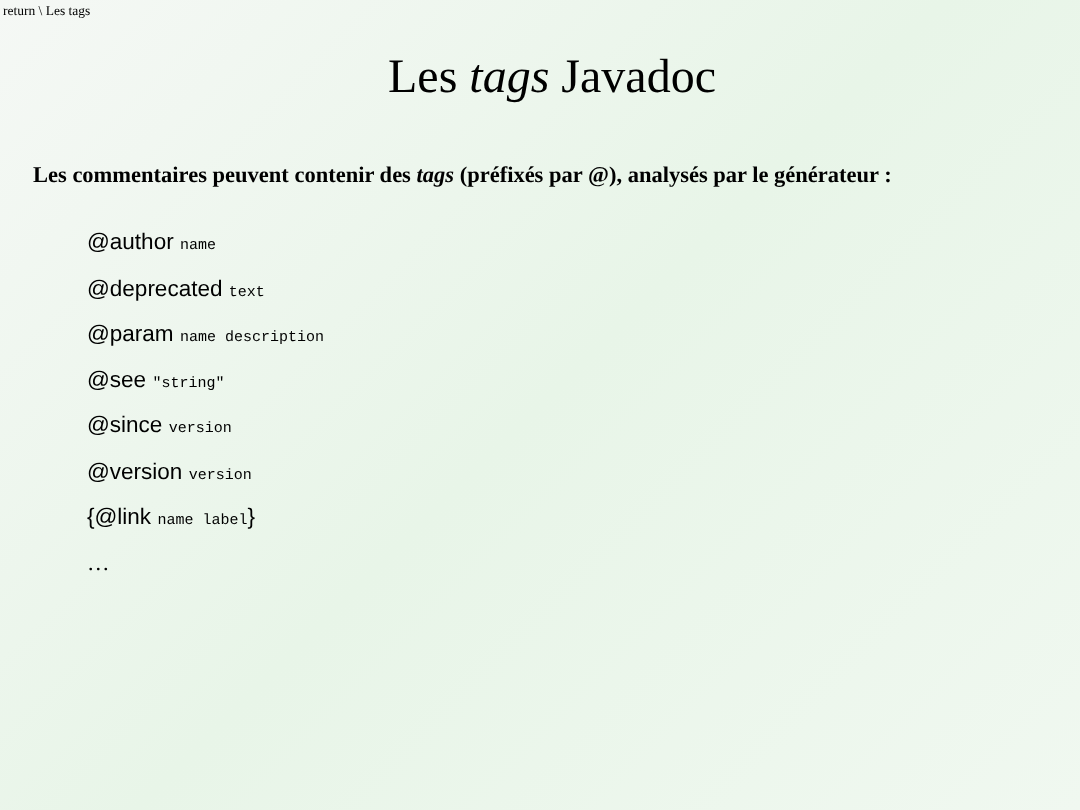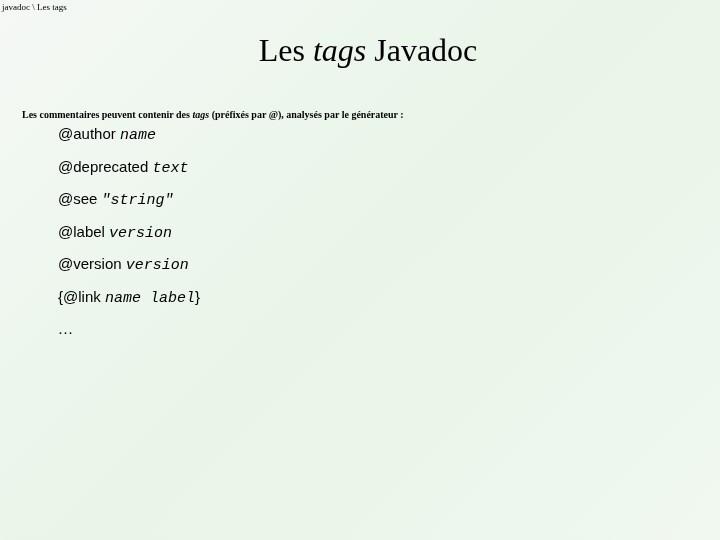--- a/index.html
+++ b/index.html
@@ -21,49 +21,50 @@
     .title {
       text-align: center;
       font-size: 32px;
       margin-top: 32px;
       margin-bottom: 40px;
       font-weight: normal;
       padding-left: 16px;
     }
     .title .italic { font-style: italic; }
     .intro {
-      font-size: 10px;
+      font-size: 15px;
       margin-left: 22px;
-      margin-bottom: 0;
+      margin-bottom: 22px;
       font-weight: bold;
     }
     .intro .italic { font-style: italic; font-weight: bold; }
     .tag-list {
       margin-left: 58px;
       font-size: 15px;
       line-height: 1.9;
     }
     .tag-line { margin-bottom: 2px; }
     .mono { font-family: Liberation Sans, sans-serif; font-size: 15px; }
-    .mono-italic { font-family: "Courier New", monospace; font-style: italic; font-size: 15px; }
+    .mono-italic { font-family: "Courier New", monospace; font-size: 10px; }
   </style>
 </head>
 <body>
 
-<div class="breadcrumb">javadoc \ Les tags</div>
+<div class="breadcrumb">return \ Les tags</div>
 
 <h1 class="title">
   <span>Les </span><span class="italic">tags</span><span> Javadoc</span>
 </h1>
 
 <p class="intro">
   <span>Les commentaires peuvent contenir des </span><span class="italic">tags</span><span> (préfixés par @), analysés par le générateur :</span>
 </p>
 
 <div class="tag-list">
   <div class="tag-line"><span class="mono">@author </span><span class="mono-italic">name</span></div>
   <div class="tag-line"><span class="mono">@deprecated </span><span class="mono-italic">text</span></div>
+  <div class="tag-line"><span class="mono">@param </span><span class="mono-italic">name description</span></div>
   <div class="tag-line"><span class="mono">@see </span><span class="mono-italic">"string"</span></div>
-  <div class="tag-line"><span class="mono">@label </span><span class="mono-italic">version</span></div>
+  <div class="tag-line"><span class="mono">@since </span><span class="mono-italic">version</span></div>
   <div class="tag-line"><span class="mono">@version </span><span class="mono-italic">version</span></div>
   <div class="tag-line"><span class="mono">{@link </span><span class="mono-italic">name label</span><span class="mono">}</span></div>
   <div class="tag-line"><span>…</span></div>
 </div>
 
 </body></html>

